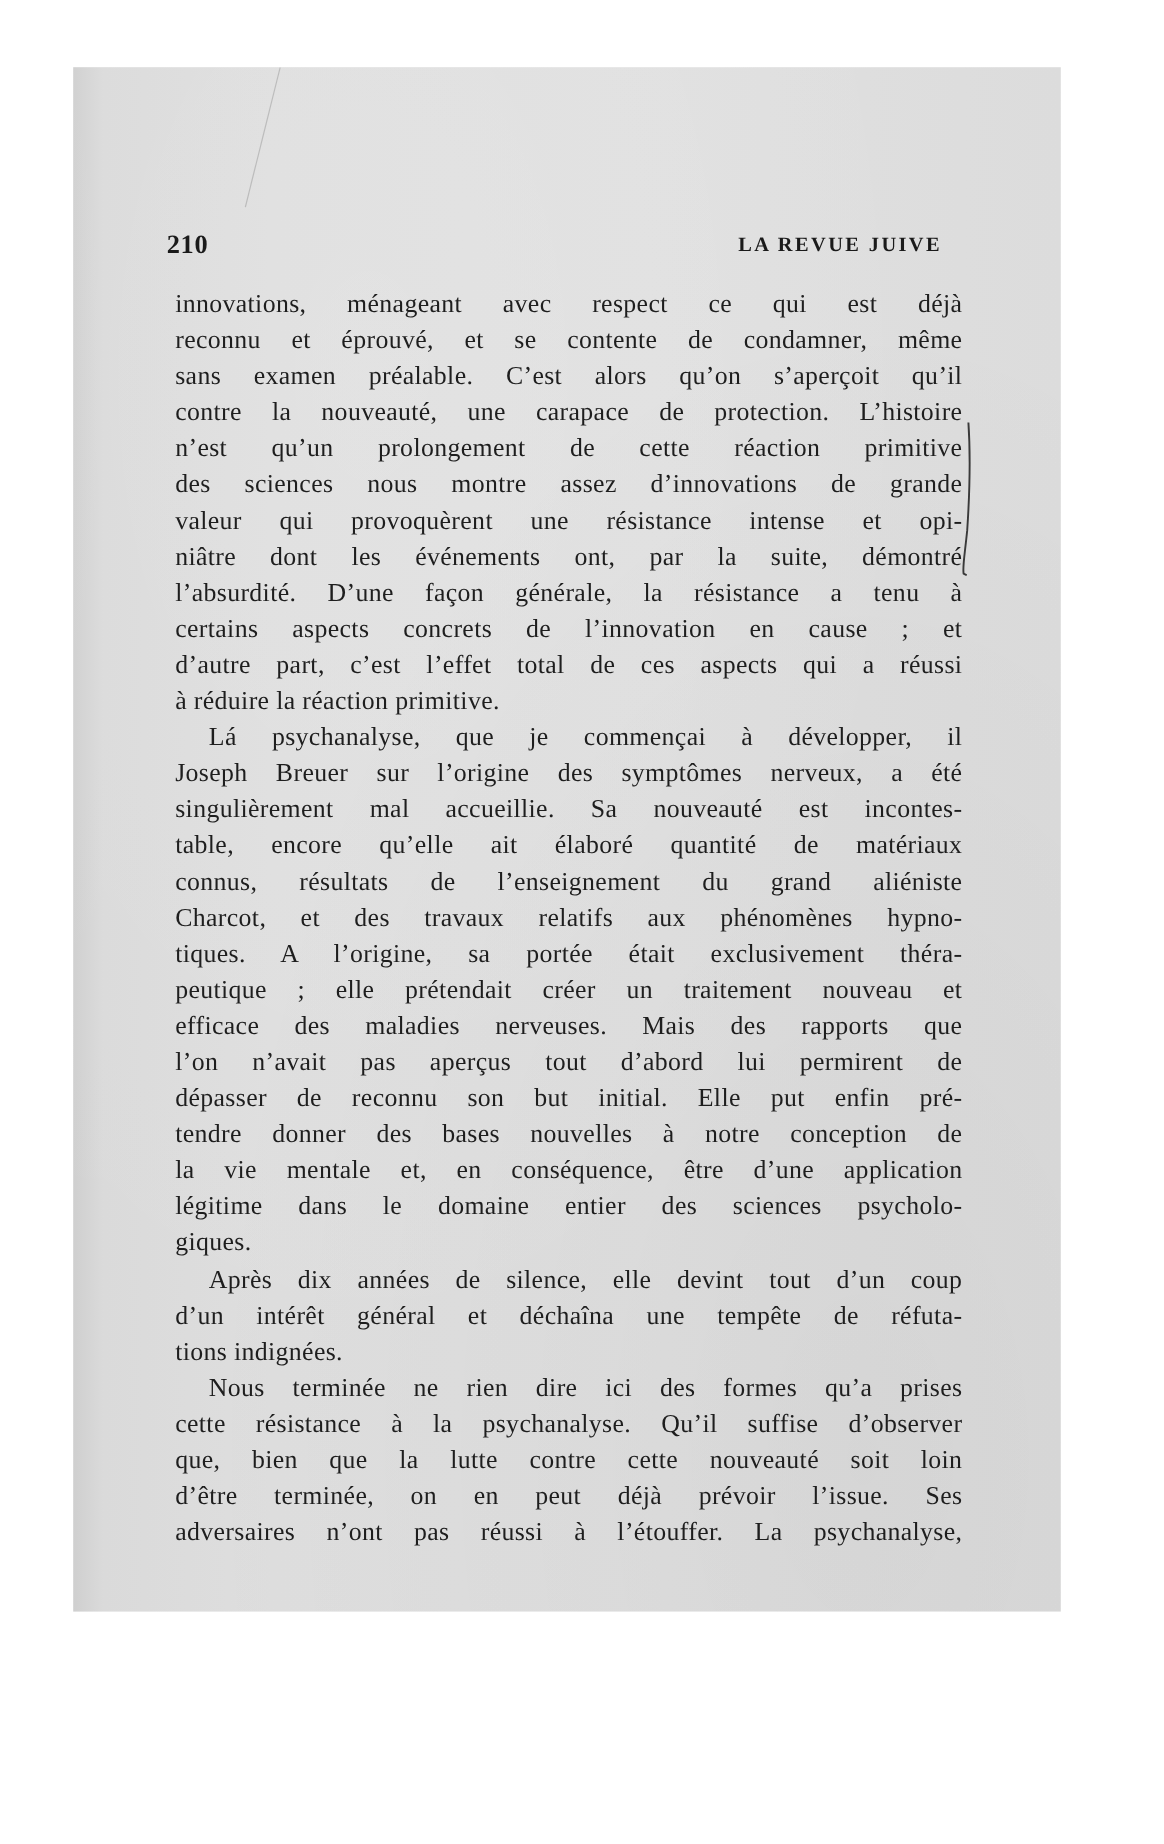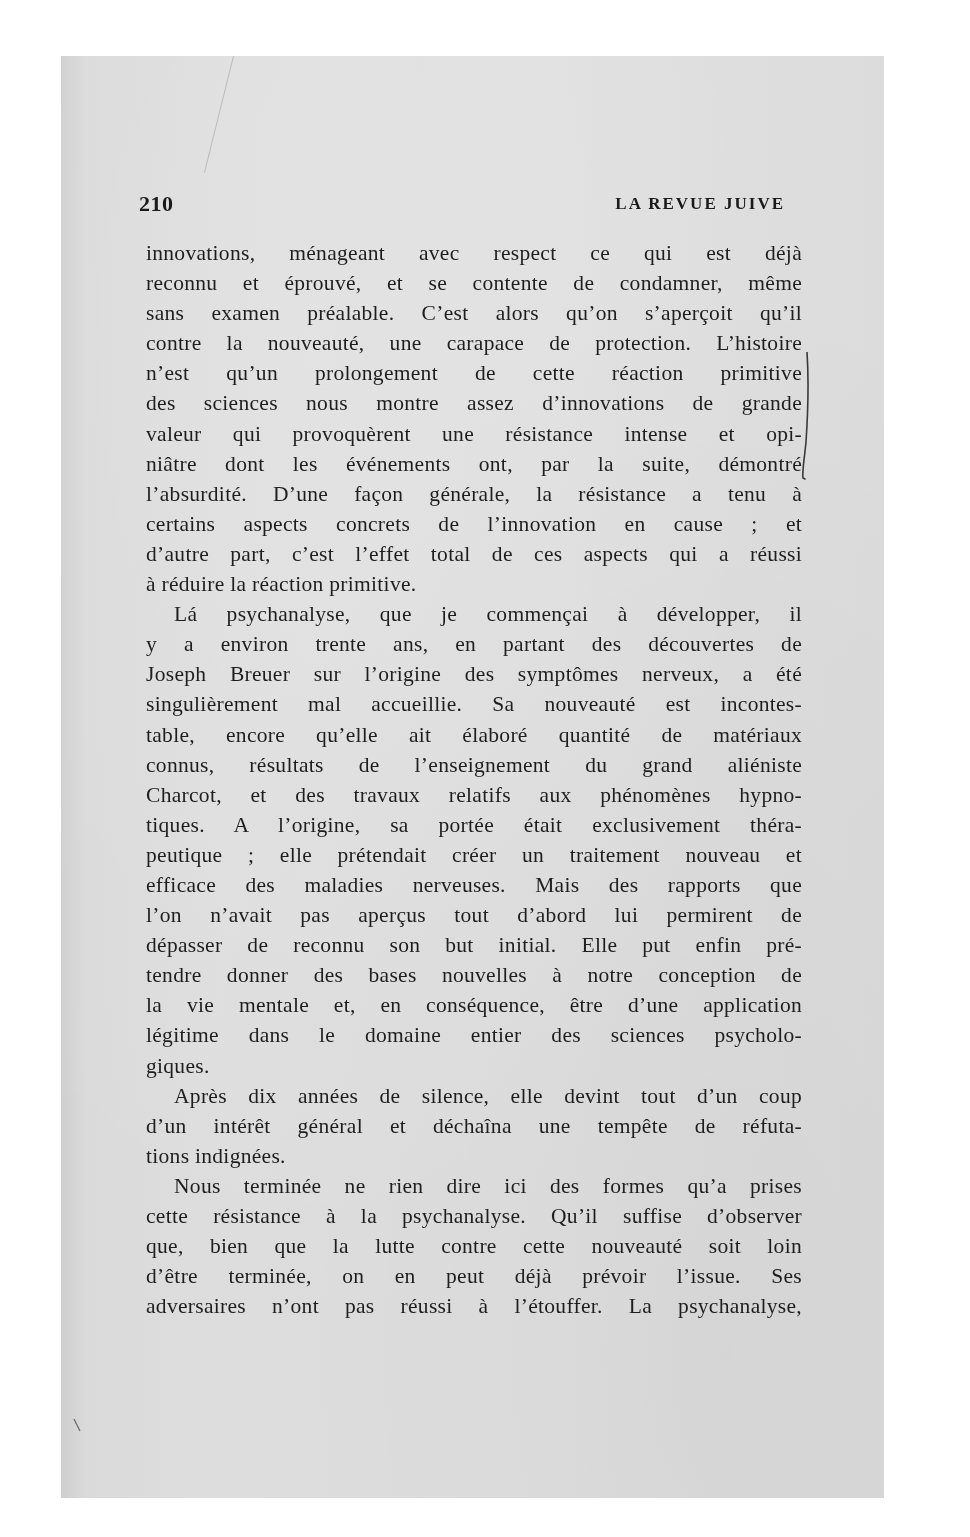--- a/index.html
+++ b/index.html
@@ -11,21 +11,21 @@
       width: 970px;
       height: 1537px;
       position: relative;
       overflow: hidden;
     }
     .scan-page {
       position: absolute;
       left: 61px;
       top: 56px;
       width: 823px;
-      height: 1442px;
+      height: 1287px;
       background: linear-gradient(90deg, #cfcfcf 0%, #dadada 3%, #dedede 20%, #e0e0e0 60%, #dcdcdc 100%);
       overflow: hidden;
     }
     .scan-page::before {
       content: "";
       position: absolute;
       inset: 0;
       background:
         radial-gradient(ellipse at 30% 20%, rgba(255,255,255,0.12), rgba(0,0,0,0) 60%),
         radial-gradient(ellipse at 80% 90%, rgba(0,0,0,0.04), rgba(0,0,0,0) 60%);
@@ -127,21 +127,20 @@
         <span class="line">des sciences nous montre assez d’innovations de grande</span>
         <span class="line">valeur qui provoquèrent une résistance intense et opi-</span>
         <span class="line">niâtre dont les événements ont, par la suite, démontré</span>
         <span class="line">l’absurdité. D’une façon générale, la résistance a tenu à</span>
         <span class="line">certains aspects concrets de l’innovation en cause ; et</span>
         <span class="line">d’autre part, c’est l’effet total de ces aspects qui a réussi</span>
         <span class="line last">à réduire la réaction primitive.</span>
       </div>
       <div class="paragraph">
         <span class="line indent">Lá psychanalyse, que je commençai à développer, il</span>
-        <span class="line">y a environ trente ans, en partant des découvertes de</span>
         <span class="line">Joseph Breuer sur l’origine des symptômes nerveux, a été</span>
         <span class="line">singulièrement mal accueillie. Sa nouveauté est incontes-</span>
         <span class="line">table, encore qu’elle ait élaboré quantité de matériaux</span>
         <span class="line">connus, résultats de l’enseignement du grand aliéniste</span>
         <span class="line">Charcot, et des travaux relatifs aux phénomènes hypno-</span>
         <span class="line">tiques. A l’origine, sa portée était exclusivement théra-</span>
         <span class="line">peutique ; elle prétendait créer un traitement nouveau et</span>
         <span class="line">efficace des maladies nerveuses. Mais des rapports que</span>
         <span class="line">l’on n’avait pas aperçus tout d’abord lui permirent de</span>
         <span class="line">dépasser de reconnu son but initial. Elle put enfin pré-</span>

